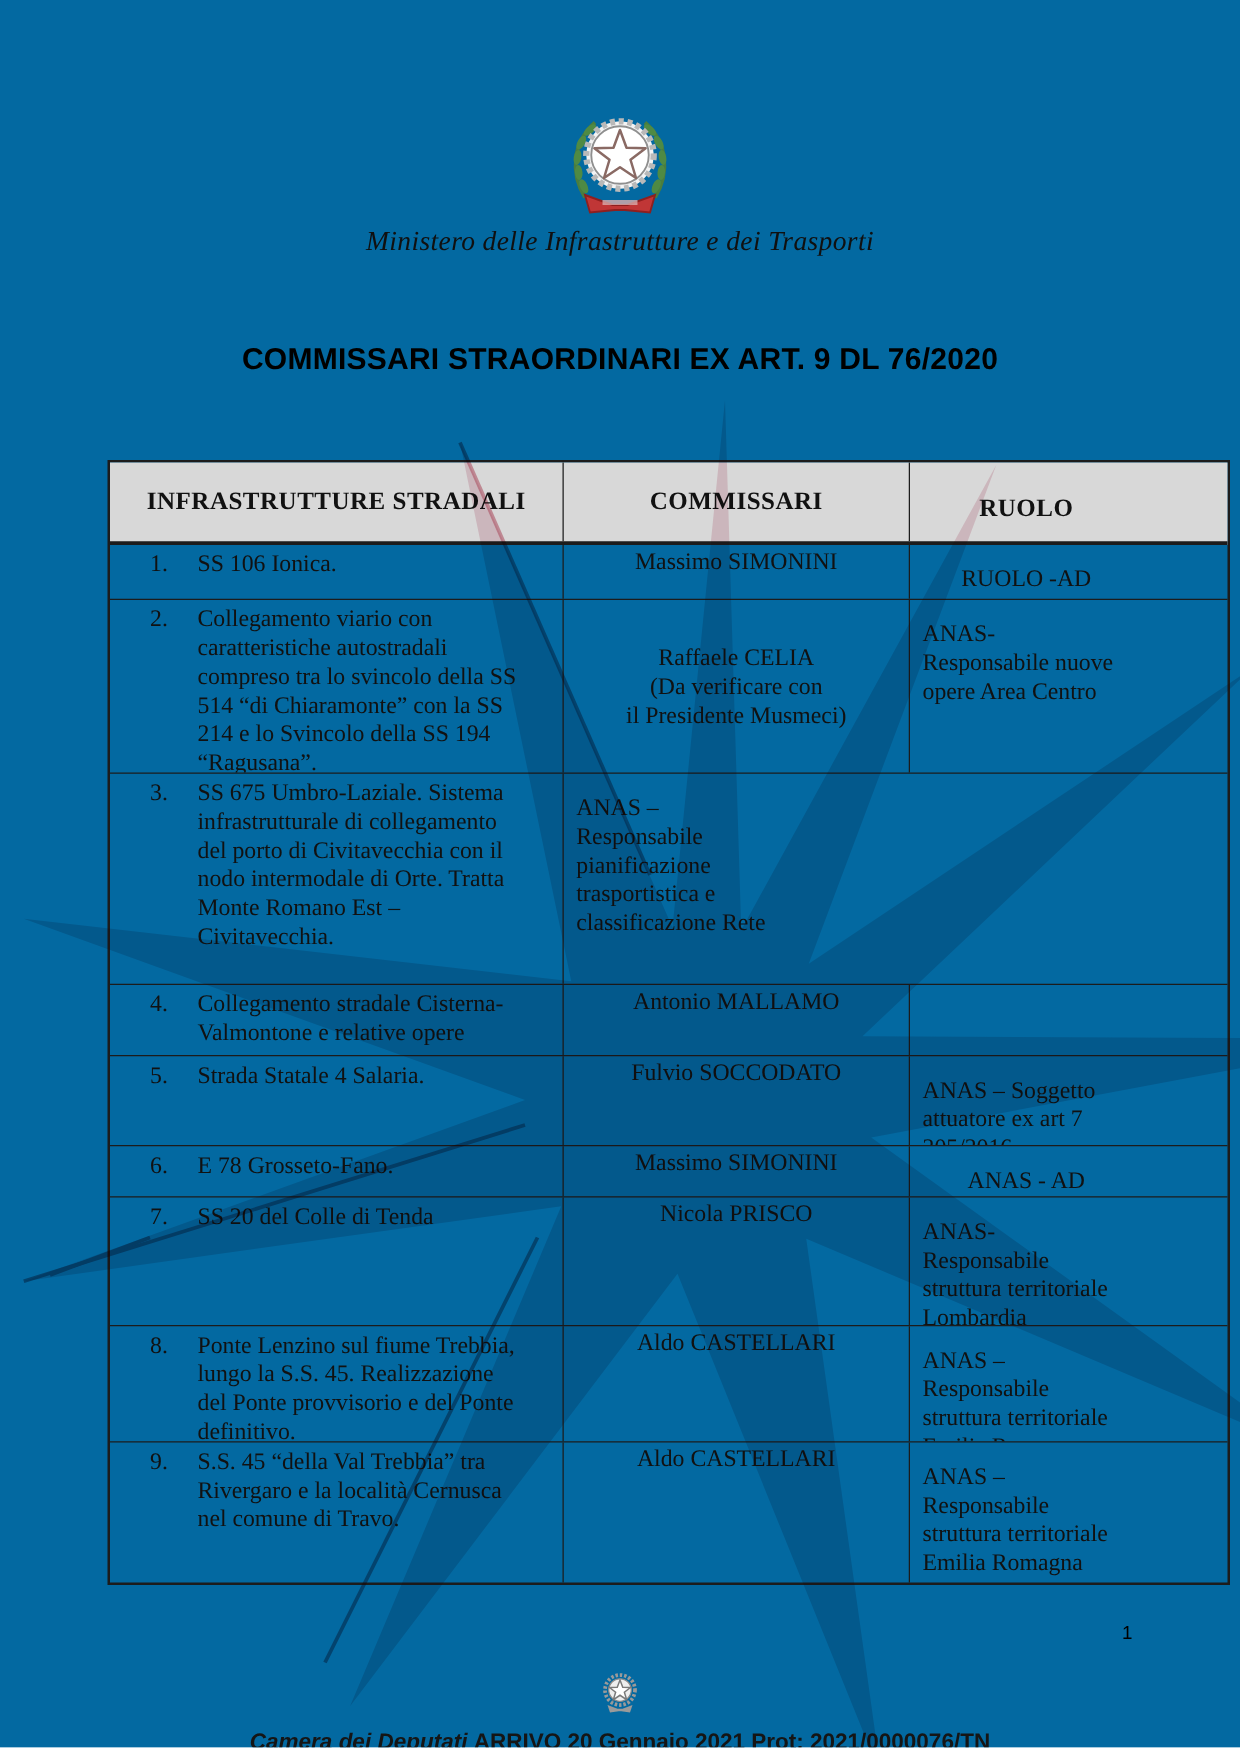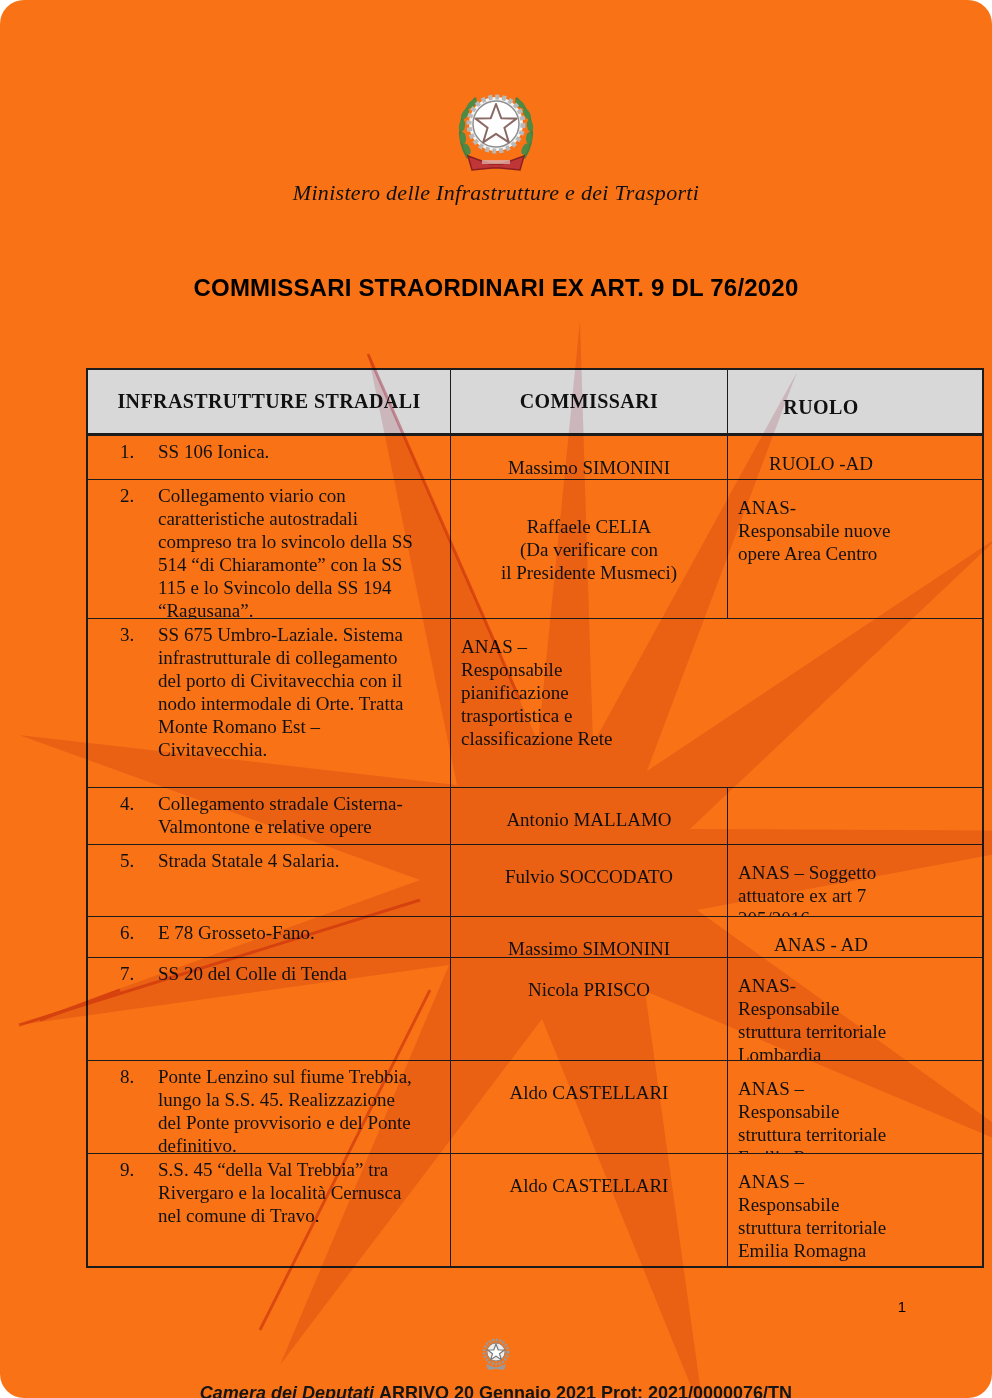--- a/index.html
+++ b/index.html
@@ -1,35 +1,35 @@
 <!DOCTYPE html>
 <html><head>
 <meta charset="utf-8">
 <style>
   html,body{margin:0;padding:0;background:#ffffff;}
-  #page{position:relative;width:992px;height:1398px;background:#f97316;overflow:hidden;
-        font-family:"Liberation Serif","DejaVu Serif",serif;color:#111;border-radius:24px;}
+  #page{position:relative;width:992px;height:1398px;background:#0369a1;overflow:hidden;
+        font-family:"Liberation Serif","DejaVu Serif",serif;color:#111;}
 
   
   #emblem{position:absolute;left:50%;top:80px;transform:translateX(-50%);}
   #ministry{position:absolute;left:0;top:180px;width:100%;text-align:center;
             font-style:italic;font-size:22px;letter-spacing:.3px;color:#101010;}
   #doc-title{position:absolute;left:0;top:274px;width:100%;text-align:center;
              font-family:"Liberation Sans","DejaVu Sans",sans-serif;font-weight:bold;
              font-size:24px;letter-spacing:.2px;color:#000;}
 
   
   #tbl{position:absolute;left:86px;top:368px;width:898px;border:2px solid #1c1c1c;box-sizing:border-box;}
   .tr{display:flex;border-bottom:1.5px solid #1c1c1c;box-sizing:border-box;}
   .tr:last-child{border-bottom:none;}
   .td{box-sizing:border-box;font-size:19px;line-height:23px;white-space:pre-line;overflow:hidden;}
   .c1{width:363px;border-right:1.5px solid #1c1c1c;display:flex;padding:4px 6px 0 26px;}
   .c1 .num{flex:0 0 38px;text-align:left;padding-left:6px;}
   .c1 .txt{flex:1;}
-  .c2{width:277px;border-right:1.5px solid #1c1c1c;text-align:center;padding:20px 4px 0 4px;}
+  .c2{width:277px;border-right:1.5px solid #1c1c1c;text-align:center;padding:2px 4px 0 4px;}
   .c3{width:186px;padding:4px 4px 0 10px;margin-top:12px;}
   .c3.hcenter{text-align:center;padding-left:4px;}
   .c2.vmid{display:flex;align-items:center;justify-content:center;padding-top:0;}
   .c2.pt26{padding-top:30px;}
   #hdr{background:#d8d8d8;border-bottom:3px solid #1c1c1c;height:66px;}
   #hdr .td{display:flex;align-items:center;justify-content:center;
            font-weight:bold;font-size:20px;letter-spacing:.4px;padding:0;white-space:normal;}
 
   
   #watermark{position:absolute;left:0;top:0;width:992px;height:1398px;pointer-events:none;
@@ -98,21 +98,21 @@
       <div class="td c3 hcenter">RUOLO -AD</div>
     </div>
 
     <div class="tr" style="height:139px">
       <div class="td c1">
         <span class="num">2.</span>
         <span class="txt">Collegamento viario con
 caratteristiche autostradali
 compreso tra lo svincolo della SS
 514 “di Chiaramonte” con la SS
-115 e lo Svincolo della SS 194
+214 e lo Svincolo della SS 194
 “Ragusana”.</span>
       </div>
       <div class="td c2 vmid">Raffaele  CELIA
 (Da verificare con
 il Presidente  Musmeci)</div>
       <div class="td c3">ANAS-
 Responsabile nuove
 opere Area Centro</div>
     </div>
 

